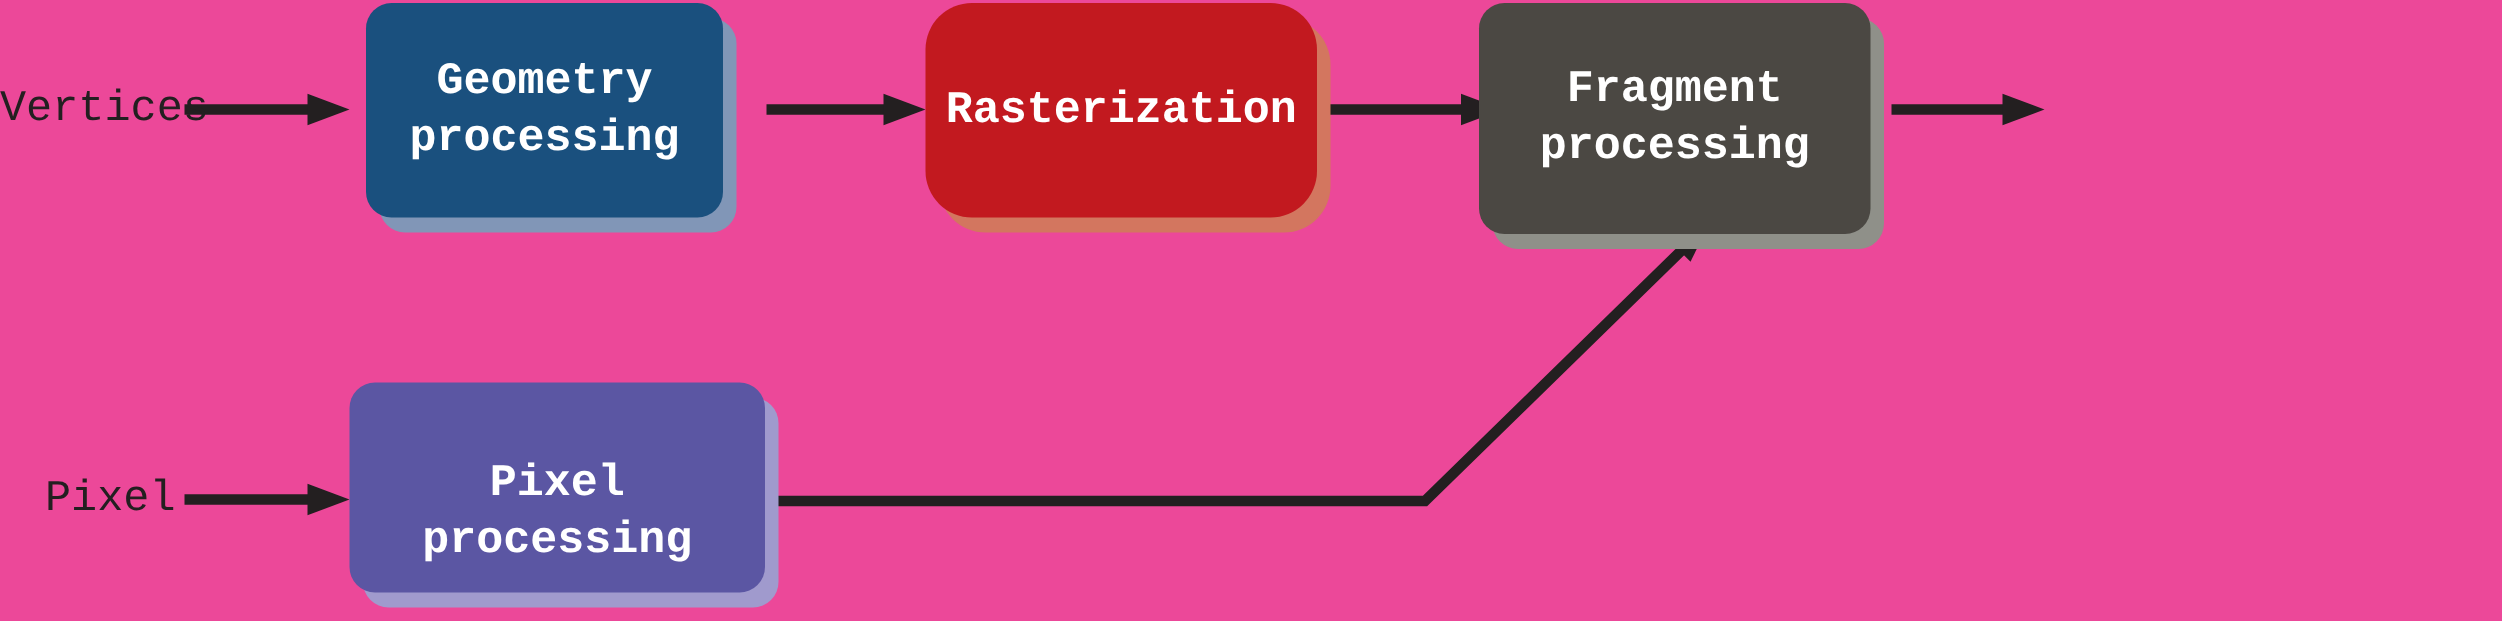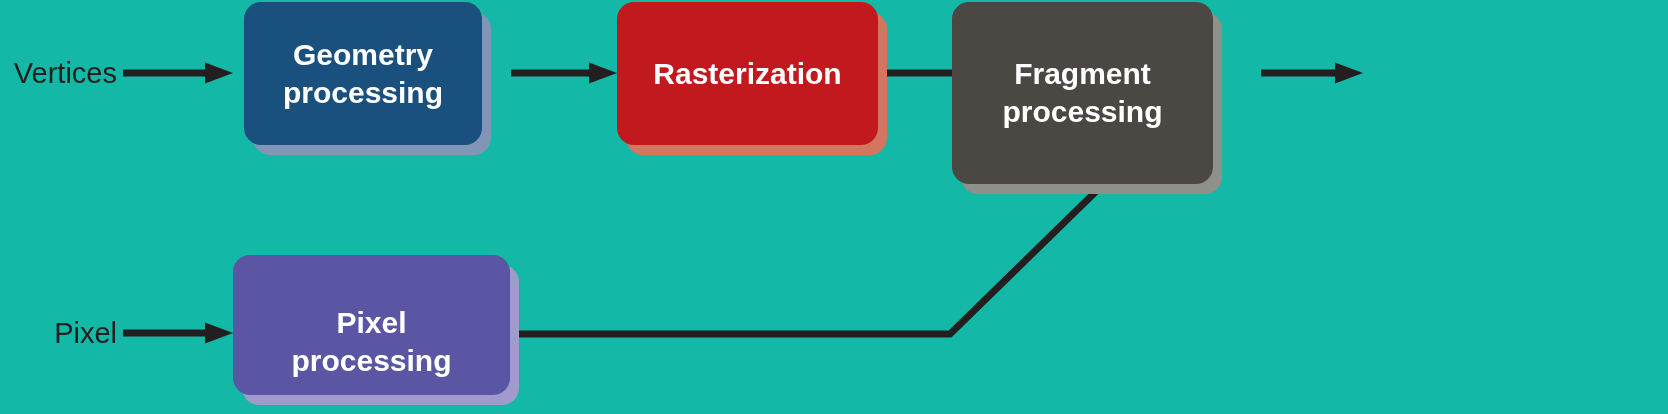--- a/index.html
+++ b/index.html
@@ -27,40 +27,40 @@
   }
   .pipe-box .lbl {
     display: inline-block;
     font-size: 30px;
     font-weight: bold;
     line-height: 38px;
     padding: 0 22px;
   }
   .box-geometry      { left: 244px;  top: 2px;   width: 238px; height: 143px; }
   .box-rasterization { left: 617px;  top: 2px;   width: 261px; height: 143px; }
-  .box-fragment      { left: 952px; top: 2px;   width: 261px; height: 182px; }
+  .box-fragment      { left: 986px; top: 2px;   width: 261px; height: 154px; }
   .box-framebuffer   { left: 1363px; top: 2px;   width: 249px; height: 143px; }
   .box-pixel         { left: 233px;  top: 255px; width: 277px; height: 140px; }
   .box-pixel .lbl    { max-width: 200px; margin-top: 34px; }
   .input-label {
     position: absolute;
     left: 0;
     width: 117px;
     font-size: 29px;
     line-height: 34px;
     text-align: right;
     z-index: 2;
   }
   .input-label.vertices { top: 56px; }
   .input-label.pixels   { top: 316px; }
 </style>
 </head>
 <body>
 
-<div class="stage" style="background-color: #14b8a6;">
+<div class="stage" style="background-color: #ec4899; font-family: Liberation Mono, monospace;">
 
   <svg class="connector-layer" width="1668" height="414" viewBox="0 0 1668 414" xmlns="http://www.w3.org/2000/svg">
     <g>
       <line class="arrow-stroke" x1="123" y1="73" x2="209" y2="73" stroke-width="7" stroke="#231f20"></line>
       <polygon class="arrow-fill" points="233,73 205,62.5 205,83.5" fill="#231f20"></polygon>
     </g>
     <g>
       <line class="arrow-stroke" x1="511" y1="73" x2="593" y2="73" stroke-width="7" stroke="#231f20"></line>
       <polygon class="arrow-fill" points="617,73 589,62.5 589,83.5" fill="#231f20"></polygon>
     </g>
@@ -83,21 +83,21 @@
   </svg>
 
   <div class="input-label vertices" style="color: rgb(35, 31, 32);">Vertices</div>
 
   <div class="input-label pixels" style="color: rgb(35, 31, 32);">Pixel</div>
 
   <div class="pipe-box box-geometry" style="background-color: rgb(26, 80, 126); box-shadow: rgb(129, 150, 183) 9px 10px 0px 0px;">
     <span class="lbl" style="color: rgb(255, 255, 255);">Geometry processing</span>
   </div>
 
-  <div class="pipe-box box-rasterization" style="background-color: rgb(194, 25, 31); box-shadow: rgb(211, 118, 95) 9px 10px 0px 0px;">
+  <div class="pipe-box box-rasterization" style="background-color: rgb(194, 25, 31); box-shadow: rgb(211, 118, 95) 9px 10px 0px 0px; border-radius: 31px;">
     <span class="lbl" style="color: rgb(255, 255, 255);">Rasterization</span>
   </div>
 
   <div class="pipe-box box-fragment" style="background-color: rgb(75, 72, 67); box-shadow: rgb(143, 144, 137) 9px 10px 0px 0px;">
     <span class="lbl" style="color: rgb(255, 255, 255);">Fragment processing</span>
   </div>
 
 
   <div class="pipe-box box-pixel" style="background-color: rgb(91, 86, 163); box-shadow: rgb(160, 154, 205) 9px 10px 0px 0px;">
     <span class="lbl" style="color: rgb(255, 255, 255);">Pixel processing</span>

